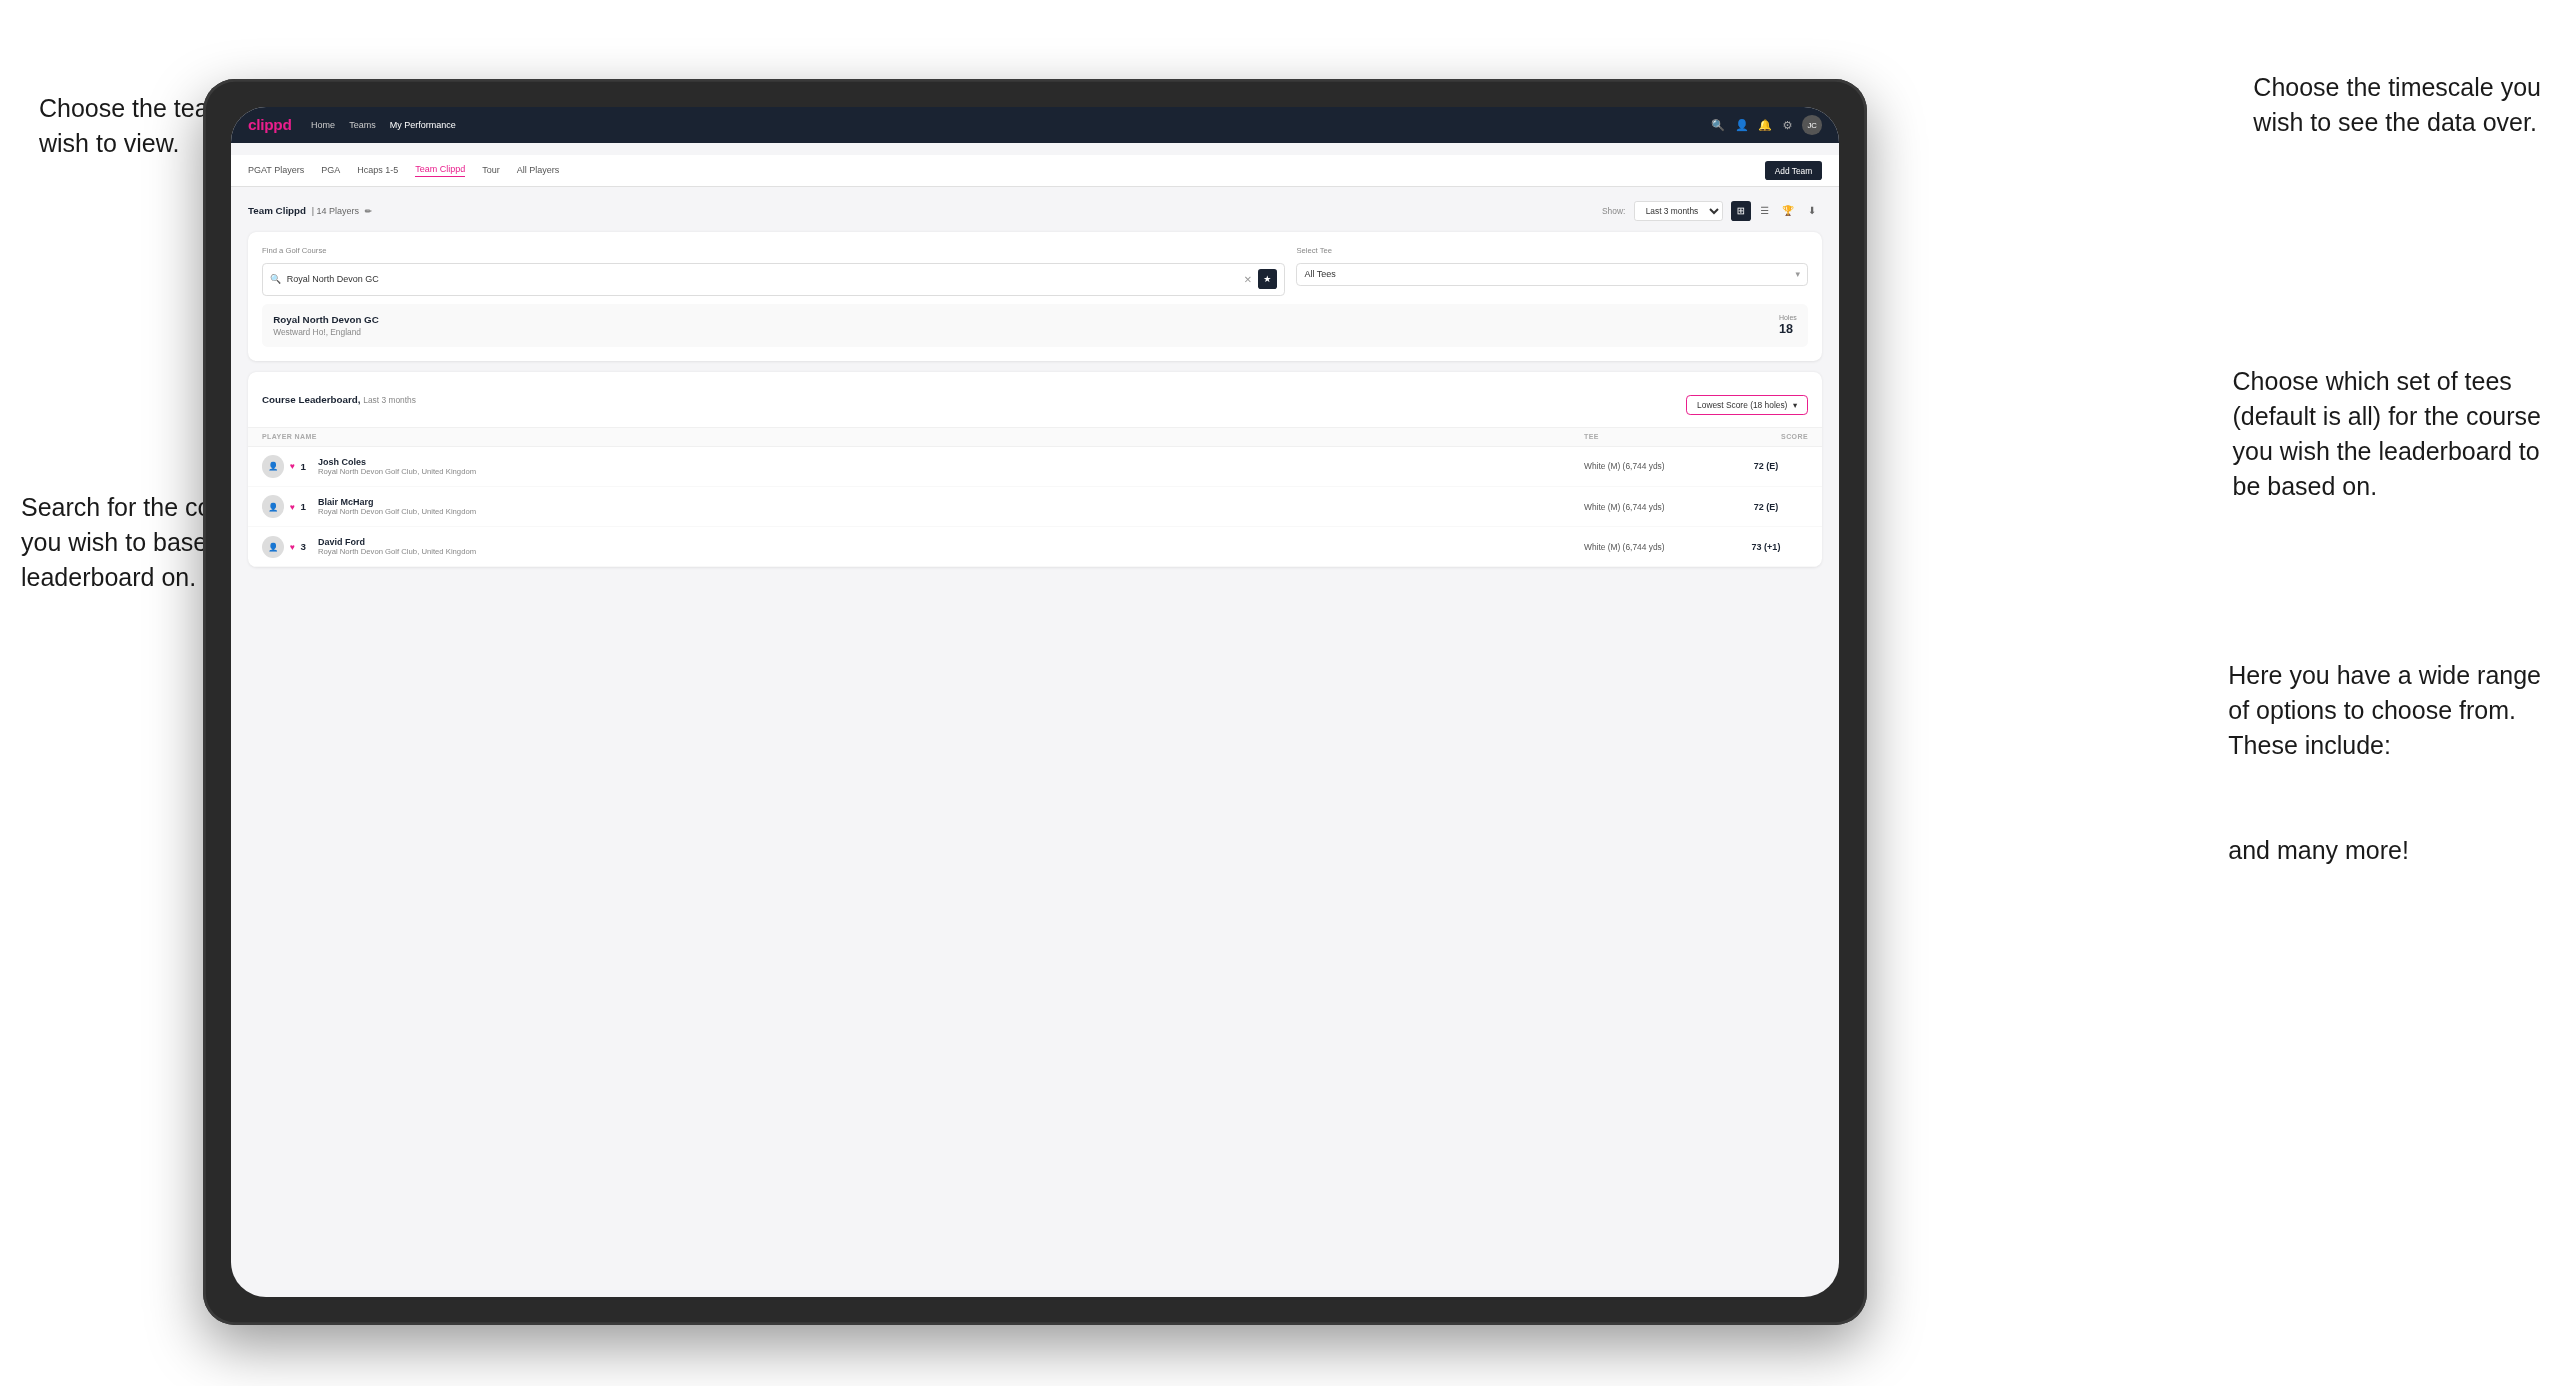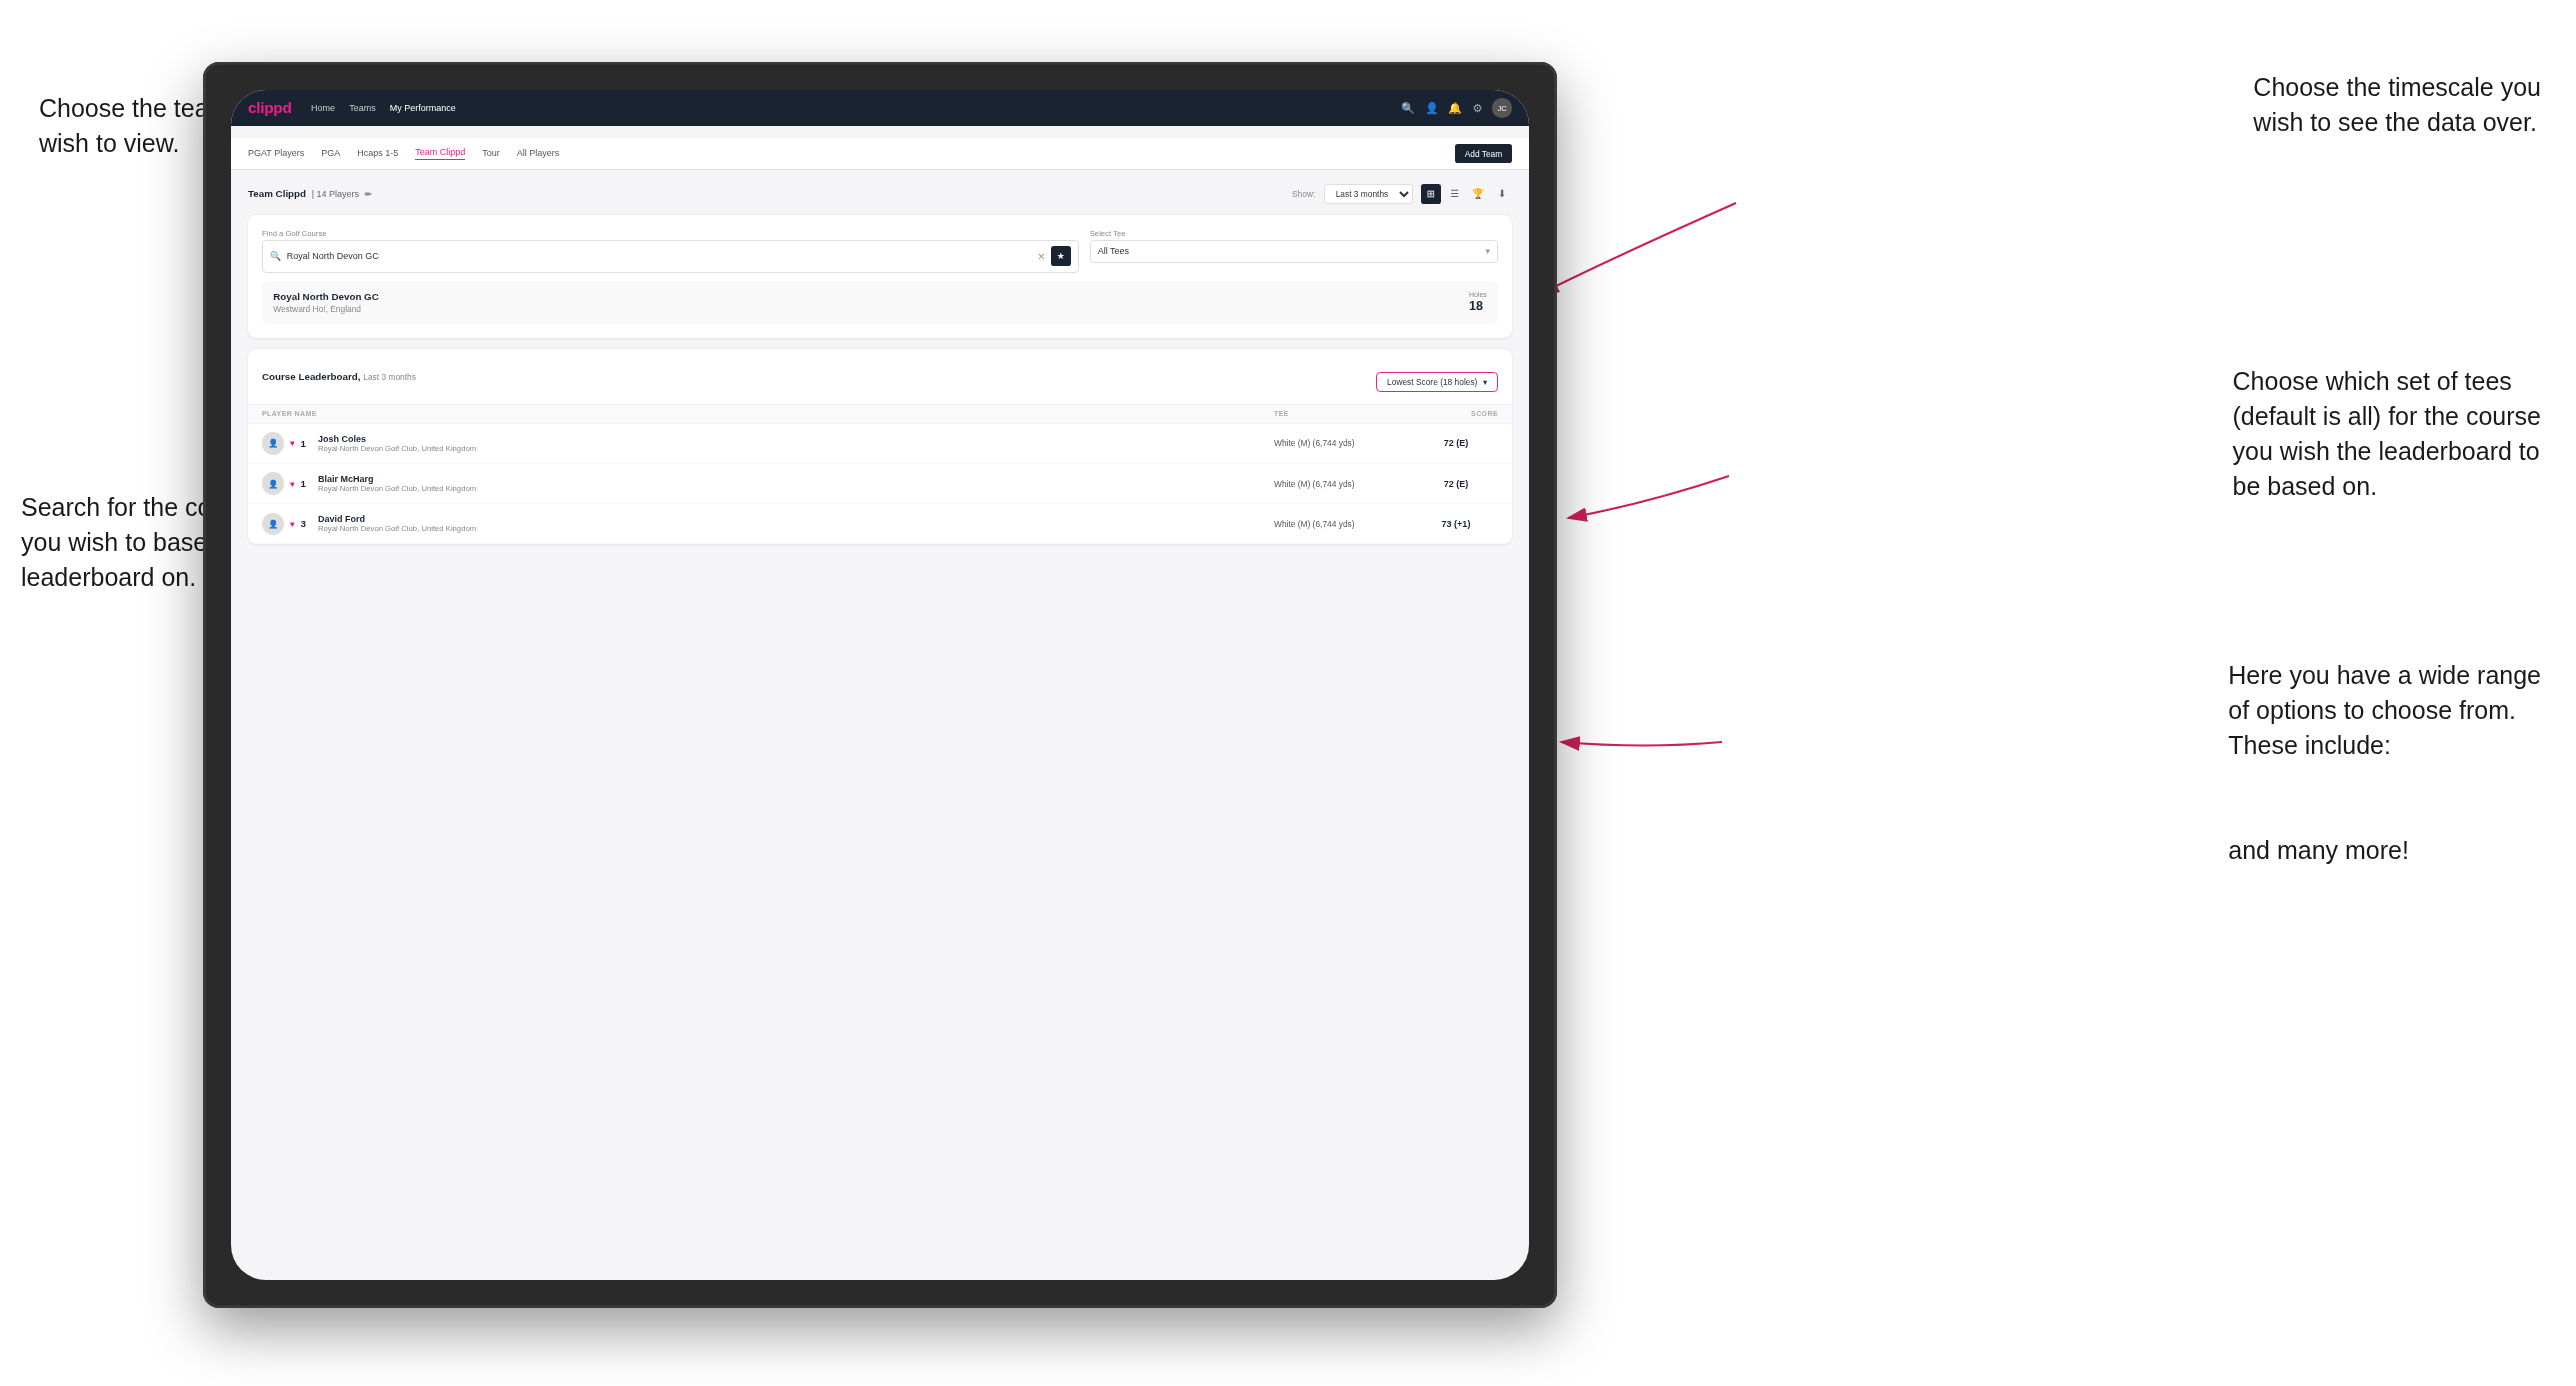--- a/index.html
+++ b/index.html
@@ -27,25 +27,25 @@
       top: 0; left: 0;
       width: 2576px;
       height: 1386px;
       pointer-events: none;
     }
 
     
     .tablet-frame {
       position: absolute;
       left: 203px;
-      top: 62px;
-      width: 1354px;
+      top: 79px;
+      width: 1664px;
       height: 1246px;
       background: #2a2a2a;
-      border-radius: 16px;
+      border-radius: 32px;
       box-shadow: 0 21px 56px rgba(0,0,0,0.4), inset 0 0 0 2.8px #3a3a3a;
     }
 
     .tablet-screen {
       position: absolute;
       top: 28px;
       left: 28px;
       right: 28px;
       bottom: 28px;
       background: #f0f0f0;
@@ -249,21 +249,21 @@
       flex: 2;
     }
 
     .tee-group {
       flex: 1;
     }
 
     .field-label {
       font-size: 7.7px;
       color: #888;
-      margin-bottom: 2px;
+      margin-bottom: 8px;
     }
 
     .search-input-wrap {
       display: flex;
       align-items: center;
       border: 0.7px solid #ddd;
       border-radius: 4.2px;
       padding: 5.6px 7px;
       gap: 5.6px;
       background: white;

